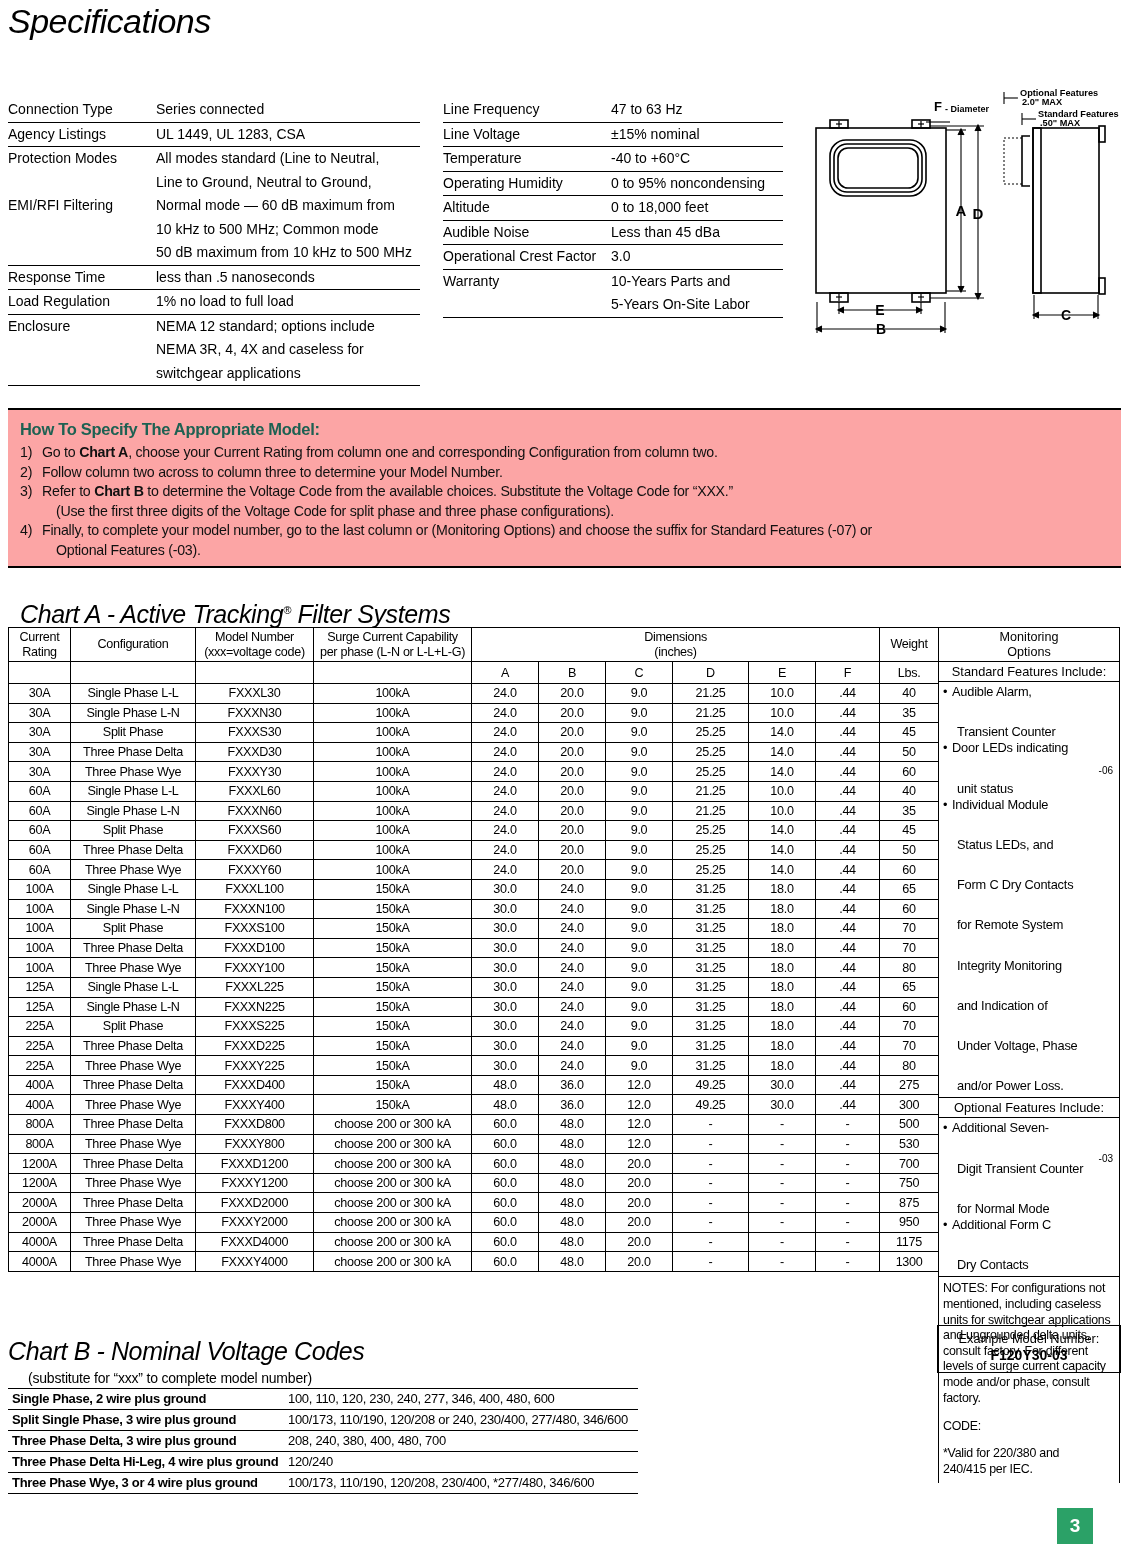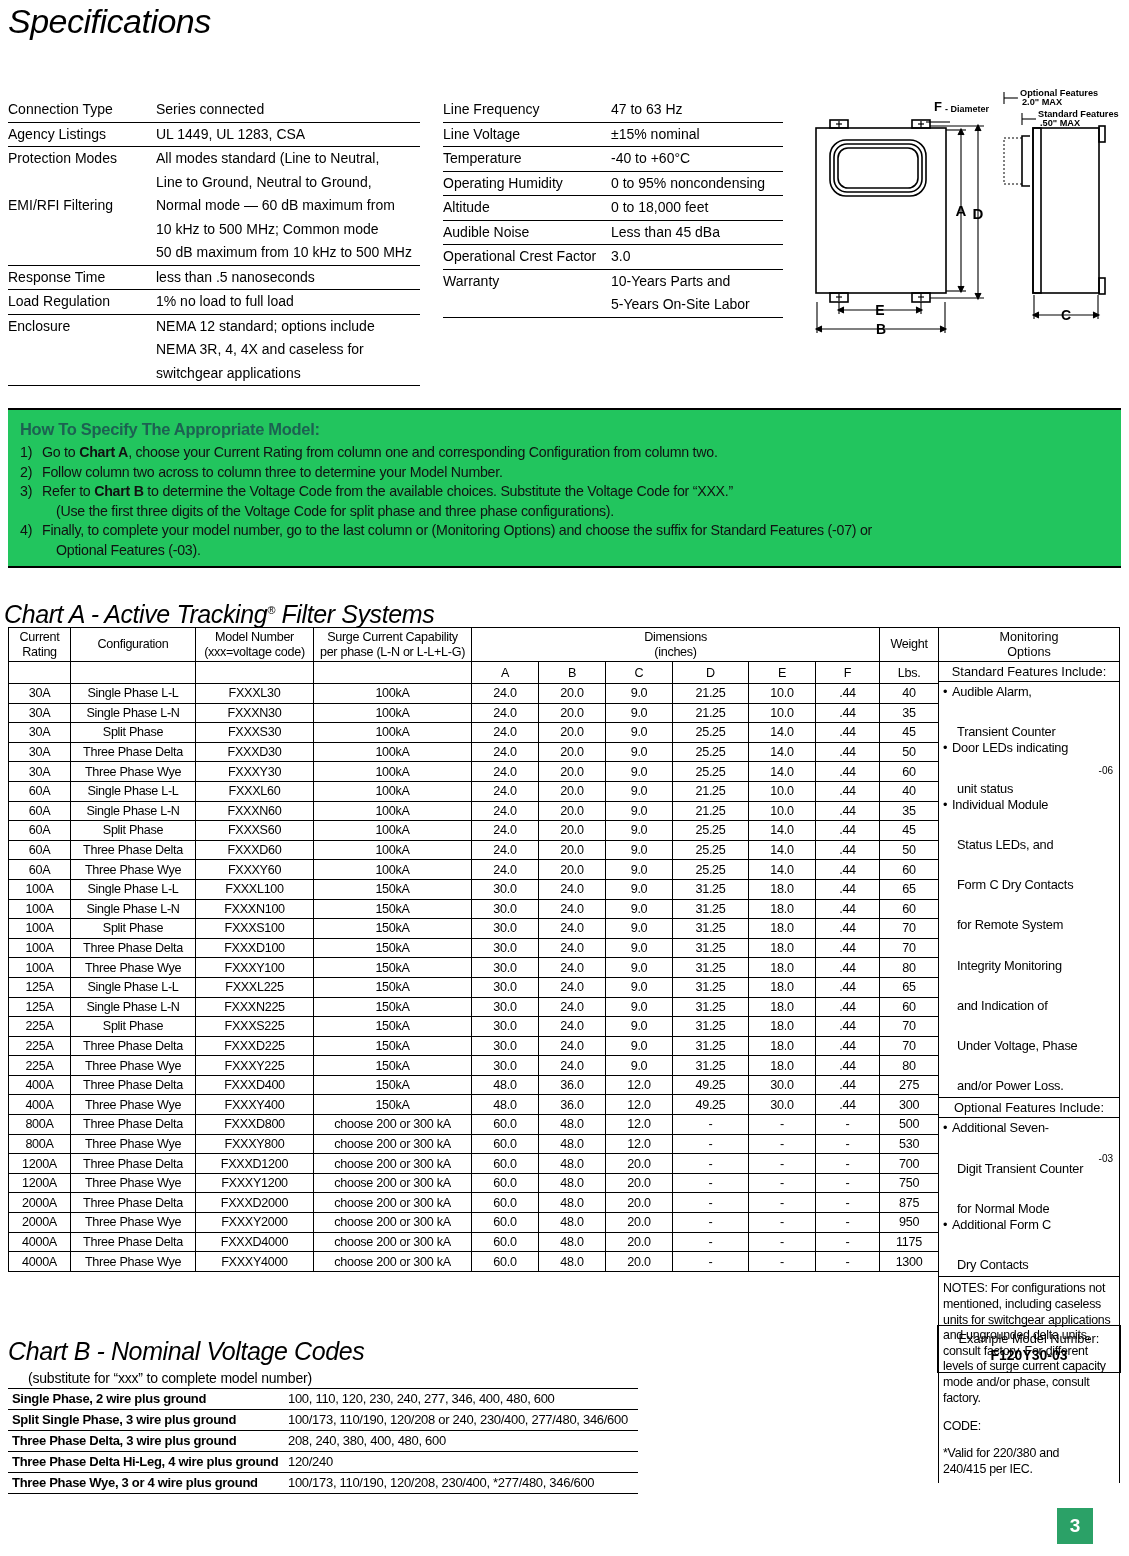--- a/index.html
+++ b/index.html
@@ -37,40 +37,40 @@
   td.cont { padding-top: 0; }
 
   
   #drawing { position: absolute; left: 808px; top: 86px; width: 321px; height: 270px; }
   #drawing svg { display: block; }
 
   
   #howto {
     position: absolute; left: 8px; top: 408px;
     width: 1113px; height: 160px;
-    background: #22c55e;
+    background: #fca5a5;
     border-top: 2px solid #000; border-bottom: 2px solid #000;
     padding: 10px 12px 0 12px;
   }
   #howto h2 {
     font-size: 16.5px; font-weight: bold; color: #1d6152;
     margin-bottom: 4px; letter-spacing: -0.3px;
   }
   #howto ol { list-style: none; }
   #howto li {
     font-size: 14.2px; line-height: 19.5px; color: #111;
     letter-spacing: -0.25px; padding-left: 22px; position: relative;
   }
   #howto li .num { position: absolute; left: 0; }
   #howto li .sub { display: block; padding-left: 14px; }
   #howto b { font-weight: bold; }
 
   
   #chartA-title {
-    position: absolute; left: 4px; top: 600px;
+    position: absolute; left: 20px; top: 600px;
     font-size: 25px; font-style: italic; letter-spacing: -0.4px;
   }
   #chartA-title sup { font-size: 11px; vertical-align: super; }
 
   #chartA {
     position: absolute; left: 8px; top: 627px;
     width: 930px;
   }
   table.ca { border-collapse: collapse; width: 930px; table-layout: fixed; }
   table.ca td, table.ca th {
@@ -860,21 +860,21 @@
         <tr>
           <td class="cbl">Single Phase, 2 wire plus ground</td>
           <td class="cbv">100, 110, 120, 230, 240, 277, 346, 400, 480, 600</td>
         </tr>
         <tr>
           <td class="cbl">Split Single Phase, 3 wire plus ground</td>
           <td class="cbv">100/173, 110/190, 120/208 or 240, 230/400, 277/480, 346/600</td>
         </tr>
         <tr>
           <td class="cbl">Three Phase Delta, 3 wire plus ground</td>
-          <td class="cbv">208, 240, 380, 400, 480, 600</td>
+          <td class="cbv">208, 240, 380, 400, 480, 700</td>
         </tr>
         <tr>
           <td class="cbl">Three Phase Delta Hi-Leg, 4 wire plus ground</td>
           <td class="cbv">120/240</td>
         </tr>
         <tr>
           <td class="cbl">Three Phase Wye, 3 or 4 wire plus ground</td>
           <td class="cbv">100/173, 110/190, 120/208, 230/400, *277/480, 346/600</td>
         </tr>
       </tbody>

